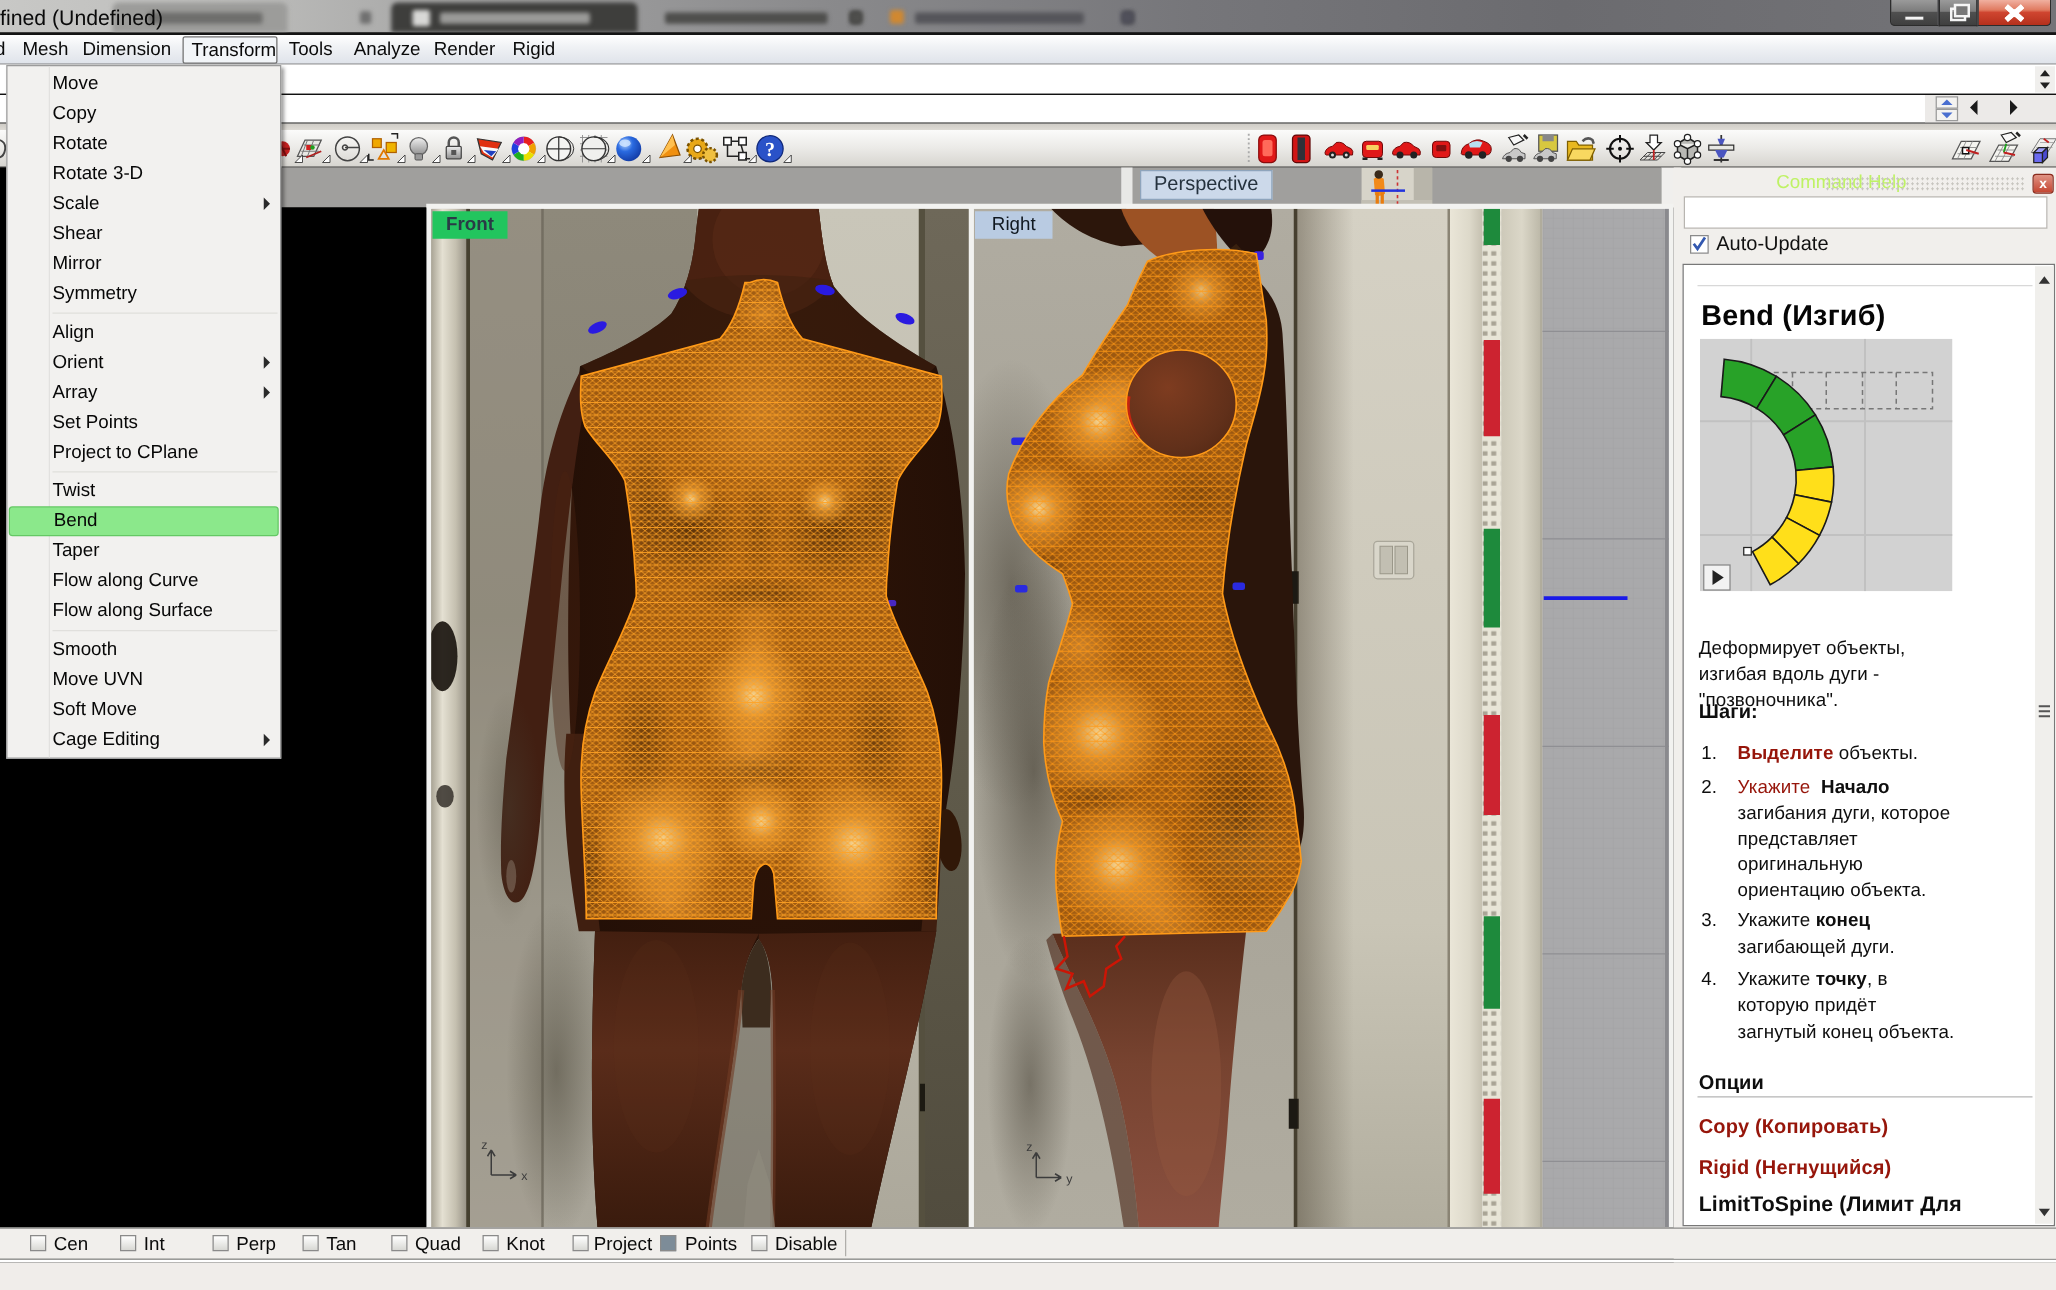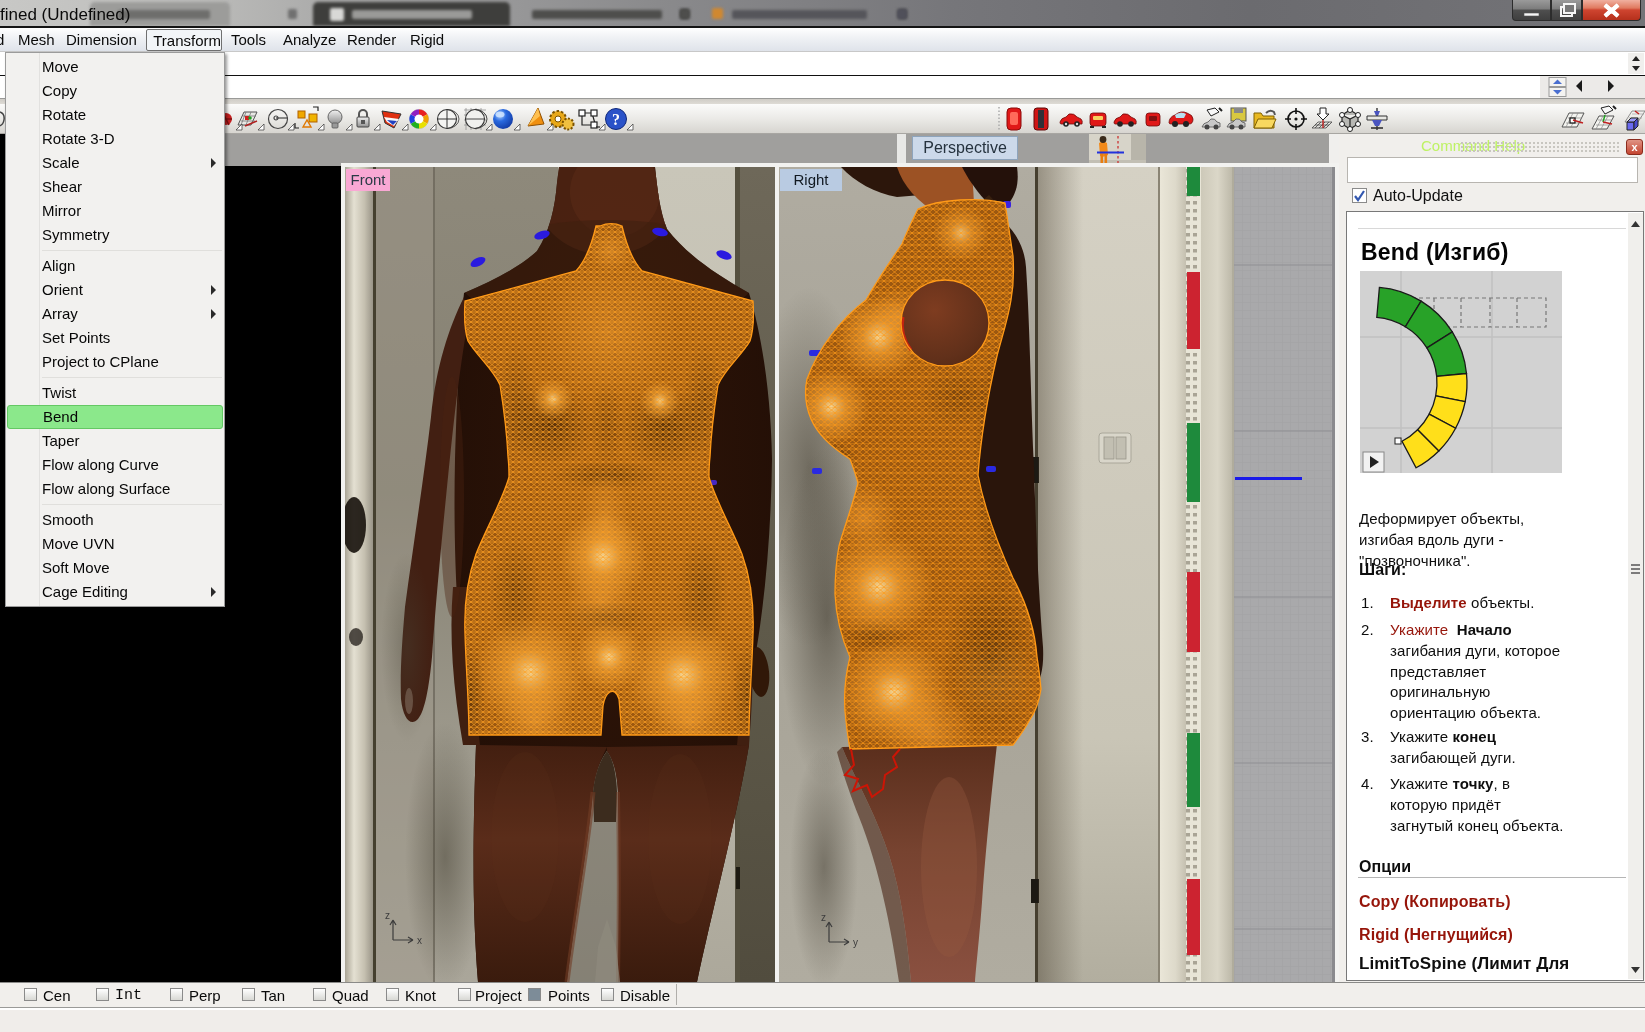--- a/index.html
+++ b/index.html
@@ -30,21 +30,21 @@
 #toolbar{left:0;top:104px;width:1645px;height:30px;background:linear-gradient(#fbfbfa 0,#ebeae7 50%,#d7d5d0 100%);border-bottom:1px solid #a8a6a2;box-sizing:border-box;}
 
 #graystrip{left:225px;top:134px;width:1104px;height:32px;background:#a09f9d;}
 #stripend{left:1329px;top:134px;width:16px;height:32px;background:#f0efed;}
 #stripdiv{left:897px;top:134px;width:9px;height:32px;background:#e8e8e6;}
 #persptab{left:912px;top:136px;width:106px;height:24px;background:#ccd9ea;border:1px solid #8ea4bc;box-sizing:border-box;font-size:16px;color:#25323e;text-align:center;line-height:22px;}
 
 #vpframe{left:341px;top:163px;width:998px;height:819px;background:#f2f2f0;}
 #blackleft{left:0;top:166px;width:341px;height:816px;background:#000;}
 #blackleft2{left:0;top:134px;width:225px;height:32px;background:#000;}
-#fronttab{left:346px;top:169px;width:44px;height:22px;background:#f9a8d4;color:#2a3a46;font-size:15px;text-align:center;line-height:21px;}
+#fronttab{left:346px;top:169px;width:60px;height:22px;background:#22c55e;color:#2a3a46;font-size:15px;text-align:center;line-height:21px;font-weight:bold;}
 #righttab{left:780px;top:169px;width:62px;height:22px;background:#b9cbe2;color:#101820;font-size:15px;text-align:center;line-height:21px;}
 
 #panel{left:1339px;top:134px;width:306px;height:876px;background:#f1efec;}
 #phead{left:1421px;top:137px;font-size:15px;color:#bef264;}
 #pdots{left:1460px;top:141px;width:160px;height:12px;background:radial-gradient(#c8c6c0 34%,transparent 36%);background-size:4px 4px;}
 #pclose{left:1626px;top:139px;width:17px;height:16px;background:linear-gradient(#e09384,#c44531);border:1px solid #8a2b1d;border-radius:3px;color:#fff;font-size:11px;font-weight:bold;text-align:center;line-height:14px;box-sizing:border-box;}
 #pinput{left:1347px;top:157px;width:291px;height:26px;background:#fff;border:1px solid #b8b5b0;box-sizing:border-box;}
 #pcheck{left:1352px;top:188px;width:15px;height:15px;background:#fff;border:1px solid #8a8a8a;box-sizing:border-box;}
 #pchecklab{left:1373px;top:187px;font-size:16px;color:#101010;}
 #pcontent{left:1346px;top:211px;width:298px;height:770px;background:#fff;border:1px solid #787878;box-sizing:border-box;}
@@ -706,21 +706,21 @@
   <div class="ptext maroon" style="left:1359px;top:892px;font-weight:bold;font-size:16px;">Copy (Копировать)</div>
   <div class="ptext maroon" style="left:1359px;top:925px;font-weight:bold;font-size:16px;">Rigid (Негнущийся)</div>
   <div class="ptext" style="left:1359px;top:954px;font-weight:bold;font-size:17px;">LimitToSpine (Лимит Для</div>
 
   <div class="abs" id="statusbar"></div>
   <div class="abs" id="statussep"></div>
   <div class="abs" id="bottombar"></div>
   <div class="cb" style="left:24px;"></div>
     <div class="cblab" style="left:43px;">Cen</div>
   <div class="cb" style="left:96px;"></div>
-    <div class="cblab" style="left:115px;font-family:Liberation Mono, monospace;">Int</div>
+    <div class="cblab" style="left:115px;">Int</div>
   <div class="cb" style="left:170px;"></div>
     <div class="cblab" style="left:189px;">Perp</div>
   <div class="cb" style="left:242px;"></div>
     <div class="cblab" style="left:261px;">Tan</div>
   <div class="cb" style="left:313px;"></div>
     <div class="cblab" style="left:332px;">Quad</div>
   <div class="cb" style="left:386px;"></div>
     <div class="cblab" style="left:405px;">Knot</div>
   <div class="cb" style="left:458px;"></div>
     <div class="cblab" style="left:475px;">Project</div>

